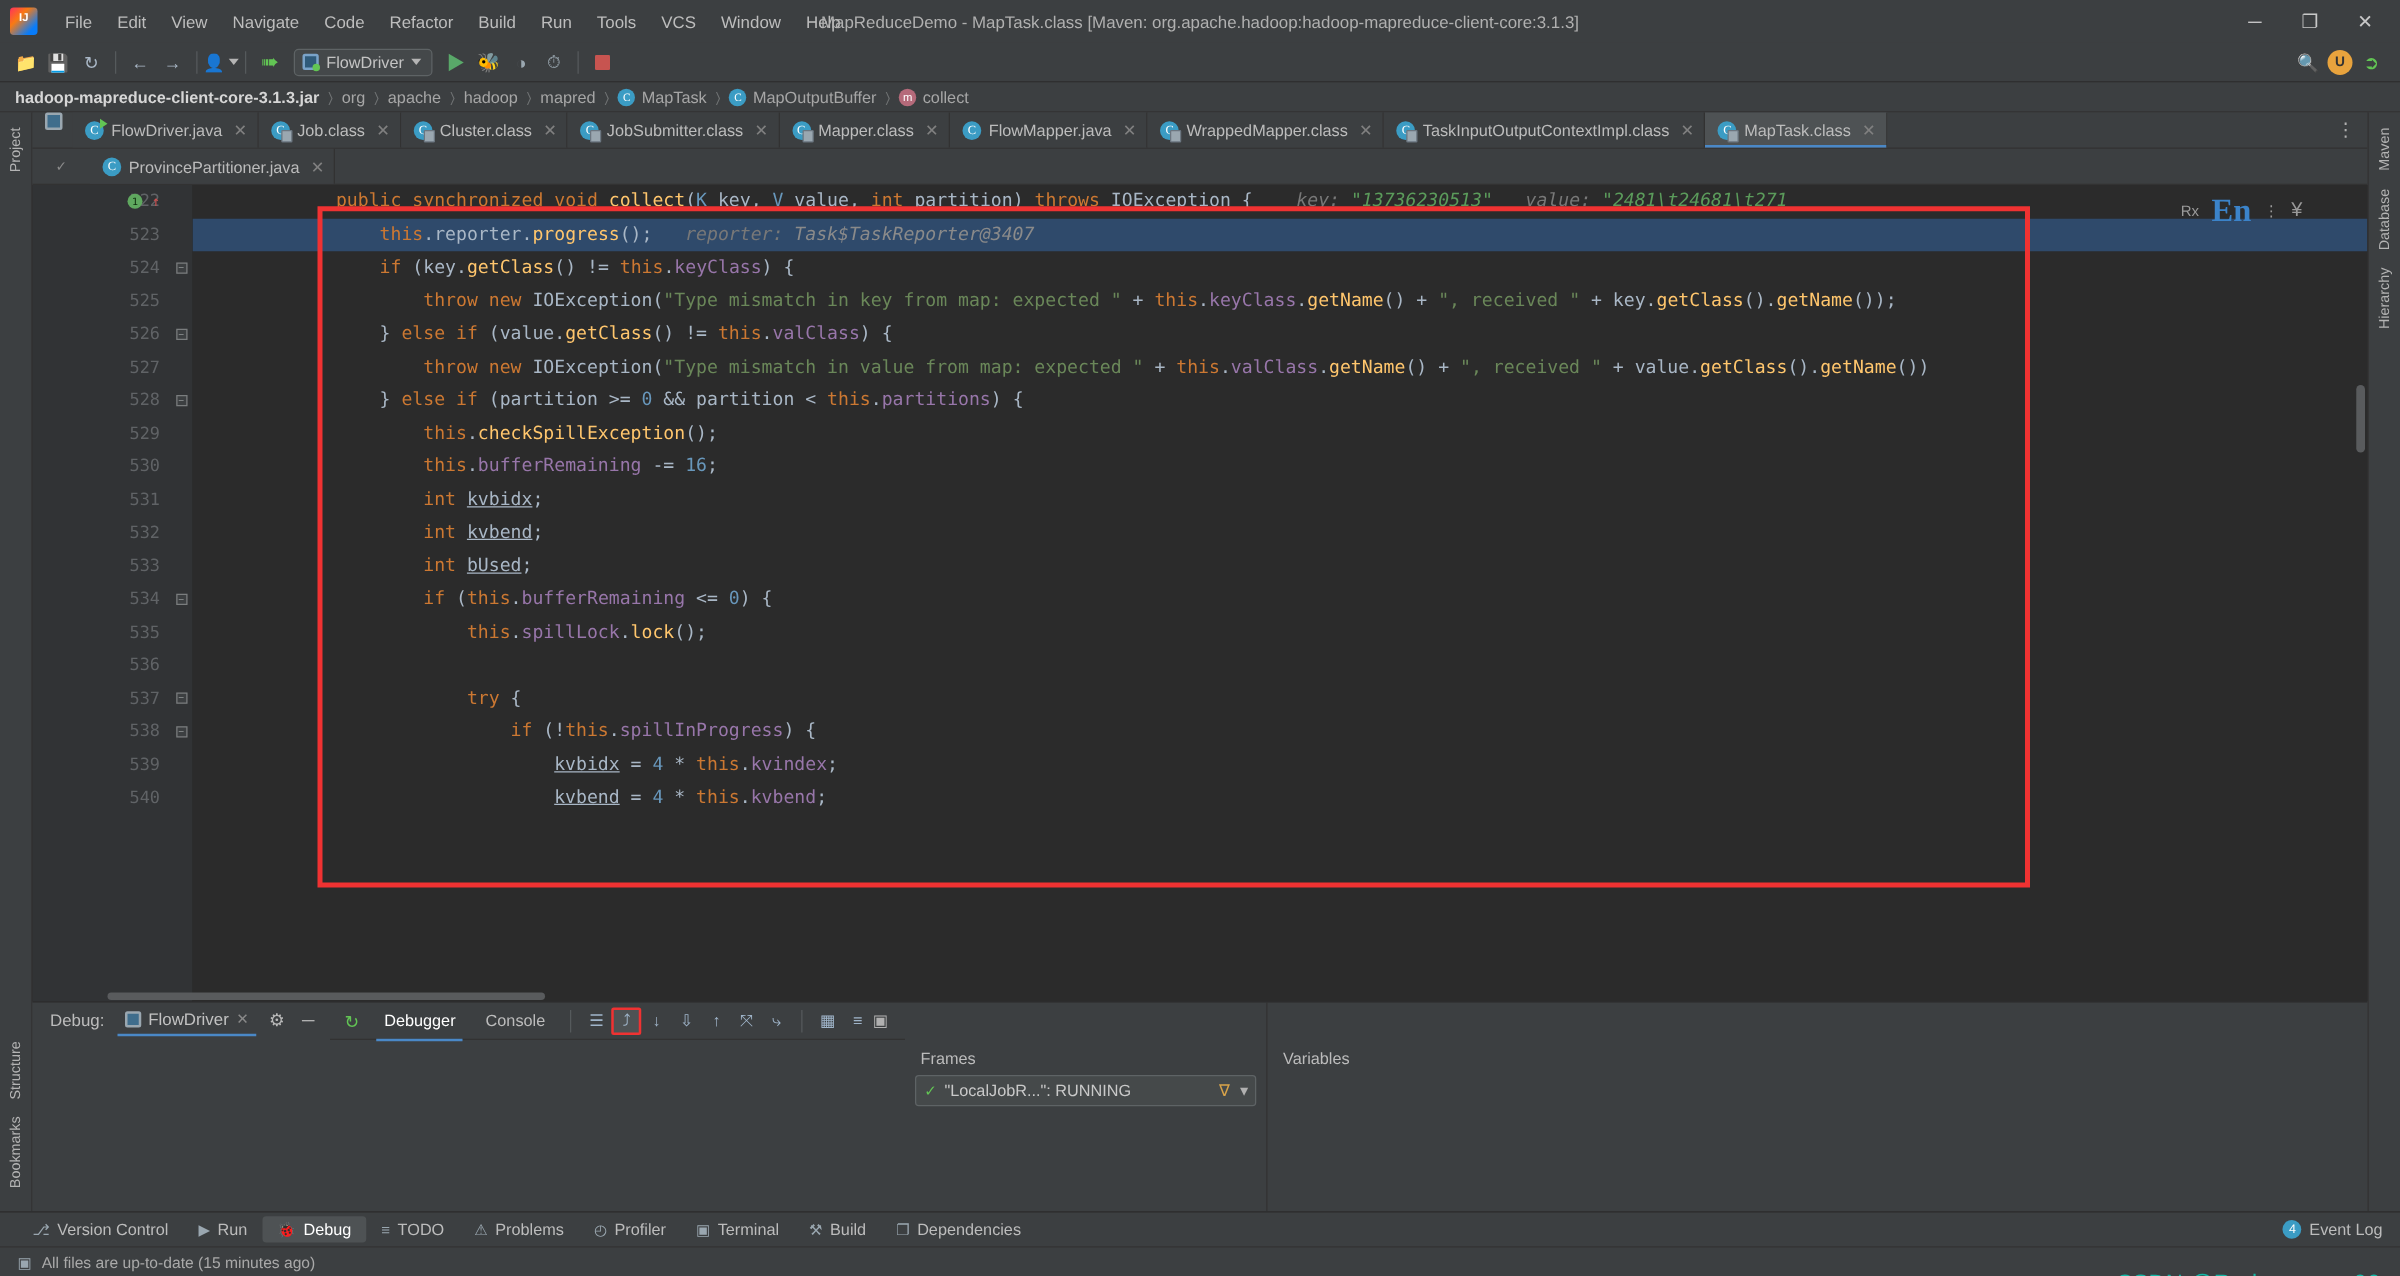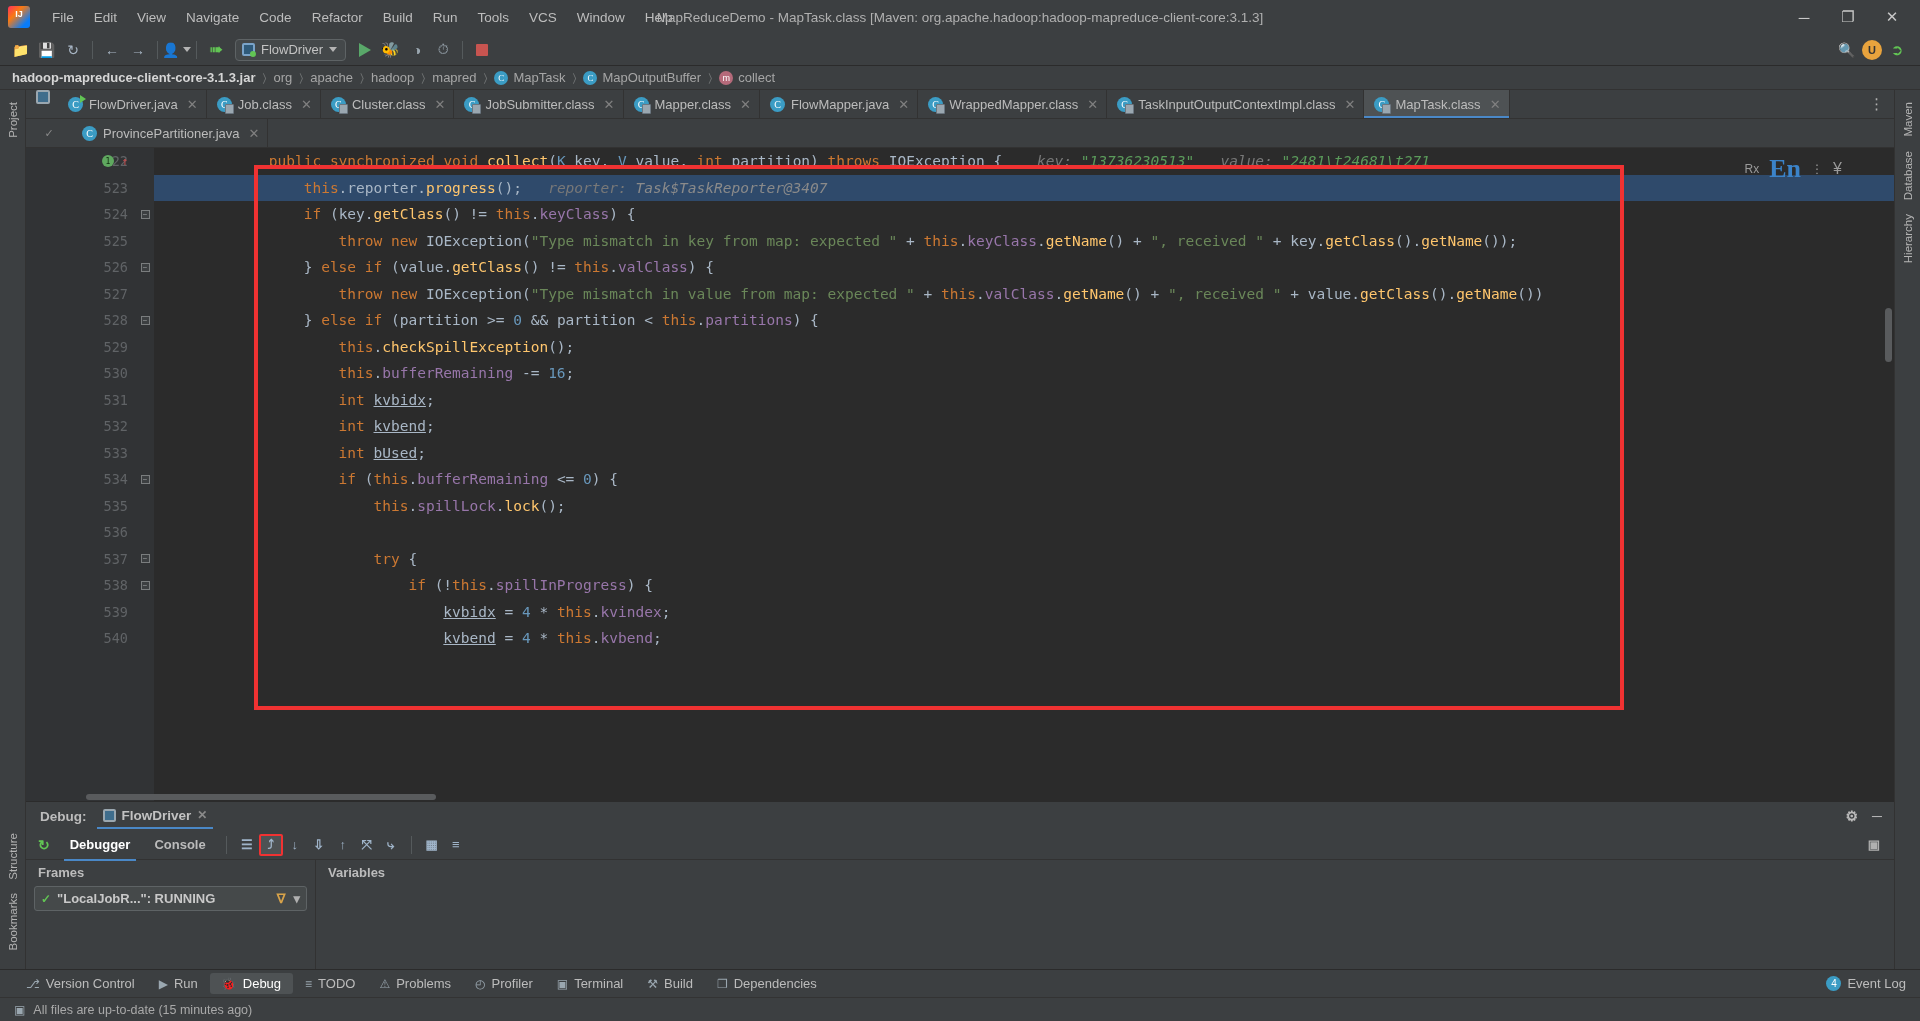--- a/index.html
+++ b/index.html
@@ -151,36 +151,36 @@
   .scroll-v .thumb{position:absolute;right:2px;width:7px;background:#595b5d;border-radius:4px;}
   .scroll-h{position:absolute;left:0;right:0;bottom:0;height:8px;}
   .scroll-h .thumb{position:absolute;height:6px;background:#595b5d;border-radius:4px;bottom:1px;}
   .editor-badge{
     position:absolute;right:52px;top:6px;display:flex;align-items:center;gap:10px;z-index:5;
   }
   .en-big{color:#3b83c9;font-size:26px;font-weight:bold;font-family:"Liberation Serif",serif;}
   .rx{color:#9a9a9a;font-size:12px;}
 
   
-  .debugpanel{flex:0 0 168px;background:#3c3f41;border-top:1px solid #2b2b2b;display:flex;flex-direction:column;font-weight:bold;}
+  .debugpanel{flex:0 0 168px;background:#3c3f41;border-top:1px solid #2b2b2b;display:flex;flex-direction:row;}
   .dbg-head{height:28px;display:flex;align-items:center;padding-left:14px;gap:10px;font-size:13.5px;}
   .dbg-head .lbl{color:#bcbcbc;}
   .dbg-head .sess{display:flex;align-items:center;gap:6px;color:#c2c2c2;border-bottom:2px solid #4a88c7;height:26px;padding:0 6px;}
   .sess-ico{width:13px;height:13px;border:2px solid #9aa7b0;background:#3f6d8c;border-radius:2px;}
   .dbg-head .right{margin-left:auto;display:flex;gap:14px;padding-right:12px;color:#b9b9b9;font-size:14px;}
   .dbg-tabsbar{height:30px;display:flex;align-items:center;gap:0;padding-left:10px;border-bottom:1px solid #323232;}
   .dtab{font-size:13px;color:#bcbcbc;padding:4px 12px;position:relative;}
   .dtab.active{color:#ffffff;}
   .dtab.active:after{content:"";position:absolute;left:6px;right:6px;bottom:-5px;height:2px;background:#4a88c7;}
   .dtoolsep{width:1px;height:18px;background:#555a5c;margin:0 8px;}
   .dico{width:24px;height:22px;display:flex;align-items:center;justify-content:center;color:#9fb4c9;font-size:13px;}
   .dico.sel{border:2px solid #f03232;background:#4e5254;border-radius:2px;}
   .dbg-body{flex:1;display:flex;min-height:0;}
   .frames{width:290px;border-right:1px solid #323232;display:flex;flex-direction:column;}
-  .panel-title{font-size:13px;color:#bcbcbc;padding:5px 0 4px 12px;}
+  .panel-title{font-size:13px;color:#bcbcbc;padding:5px 0 4px 12px;margin-top:32px;}
   .frame-sel{
     margin:2px 8px 0 8px;height:25px;border:1px solid #5e6365;background:#45494a;border-radius:3px;
     display:flex;align-items:center;padding:0 6px;gap:6px;font-size:13px;color:#c9c9c9;
   }
   .frame-sel .chk{color:#62c554;font-size:12px;}
   .frame-sel .rt{margin-left:auto;display:flex;align-items:center;gap:8px;}
   .variables{flex:1;display:flex;flex-direction:column;}
   .watchbox{
     margin:2px 14px 0 14px;height:26px;border:1px solid #4d5153;background:#3c3f41;border-radius:2px;
     display:flex;align-items:center;padding:0 10px;font-size:13px;color:#787878;font-style:italic;

